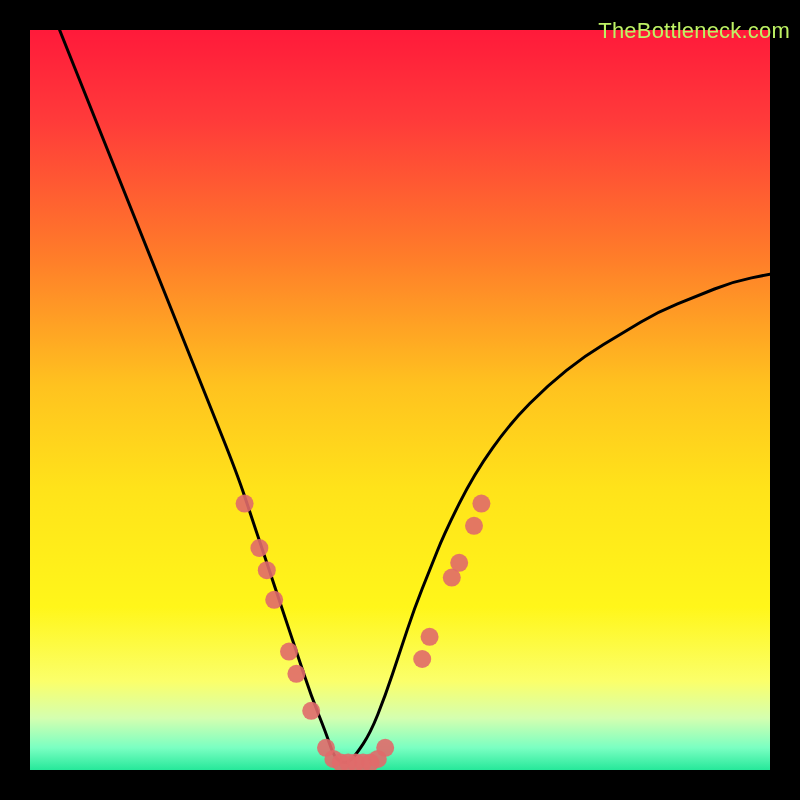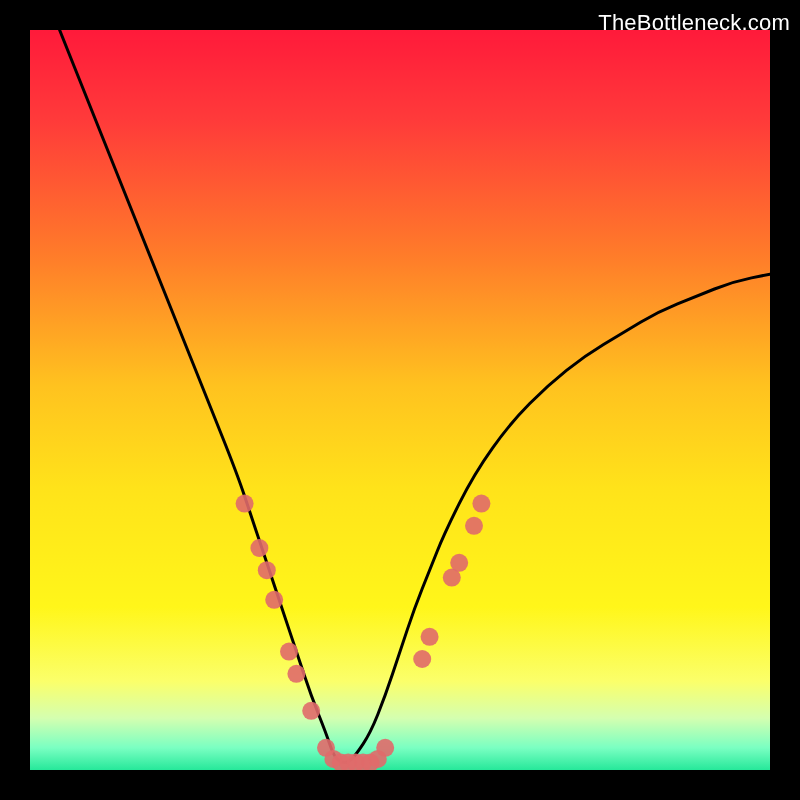--- a/index.html
+++ b/index.html
@@ -20,25 +20,25 @@
   }
   .plot {
     position: absolute;
     left: 0;
     top: 0;
     width: 740px;
     height: 740px;
   }
   .watermark {
     position: absolute;
-    top: 10px;
+    top: 18px;
     right: 10px;
     font-family: Arial, Helvetica, sans-serif;
     font-size: 22px;
-    color: #ffffff;
+    color: #bef264;
     letter-spacing: 0.2px;
   }
 </style>
 </head>
 <body>
 
 <div class="frame">
   <svg class="plot" viewBox="0 0 740 740">
     <defs>
       <linearGradient id="bg-grad" x1="0" y1="0" x2="0" y2="1">

